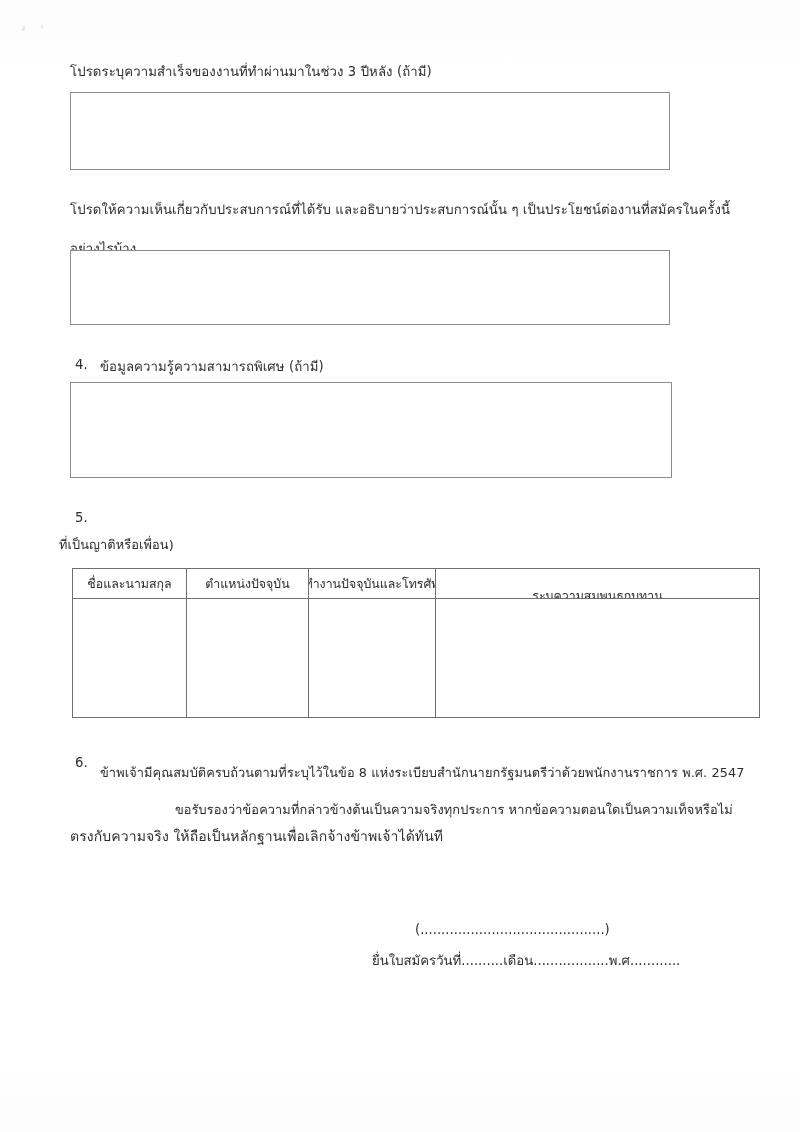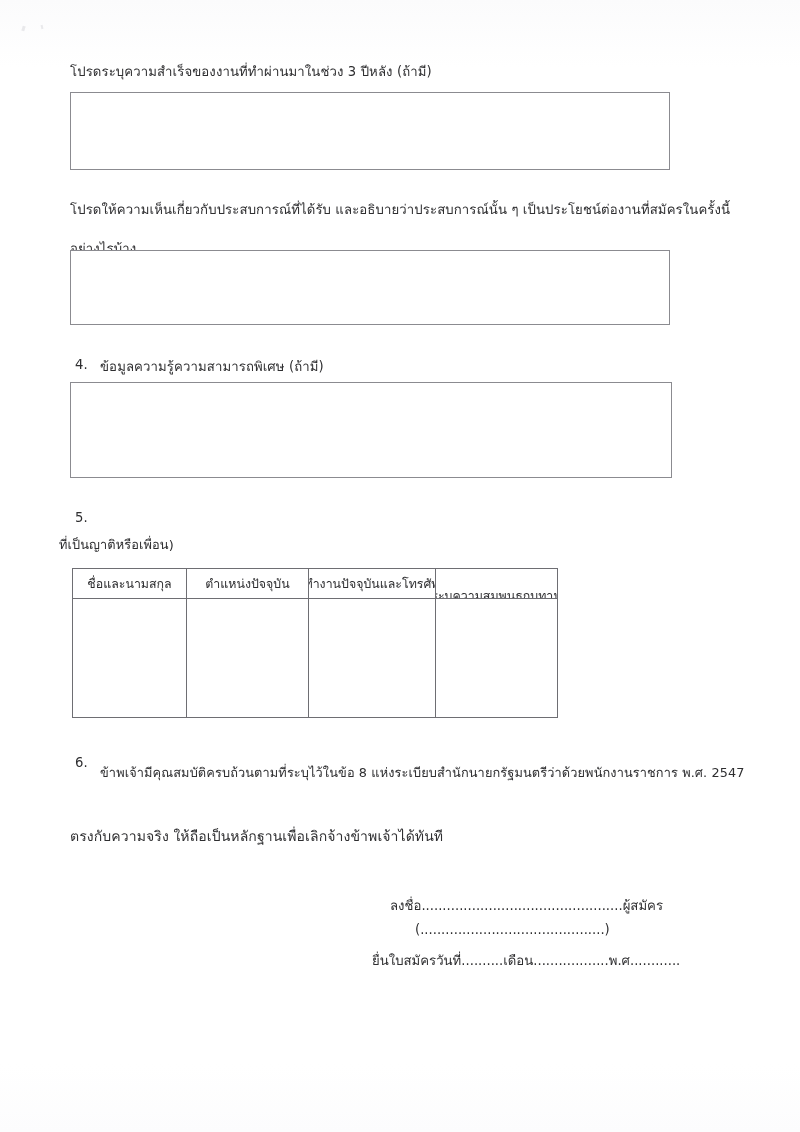--- a/index.html
+++ b/index.html
@@ -125,43 +125,41 @@
     <div class="txt" style="left:70px;top:239px;">อย่างไรบ้าง</div>
     <div class="answer-box" style="left:70px;top:250px;width:600px;height:75px;"></div>
 
     <div class="num" style="left:75px;top:357px;">4.</div>
     <div class="txt" style="left:100px;top:357px;">ข้อมูลความรู้ความสามารถพิเศษ (ถ้ามี)</div>
     <div class="answer-box" style="left:70px;top:382px;width:602px;height:96px;"></div>
 
     <div class="num" style="left:75px;top:510px;">5.</div>
     <div class="txt" style="left:59px;top:535px;font-size:12.8px;">ที่เป็นญาติหรือเพื่อน)</div>
 
-    <div class="ref-table" style="left:72px;top:568px;width:486px;height:150px;">
+    <div class="ref-table" style="left:72px;top:568px;width:688px;height:150px;">
       <div class="ref-head">
         <div class="ref-col c1">ชื่อและนามสกุล</div>
         <div class="ref-col c2">ตำแหน่งปัจจุบัน</div>
         <div class="ref-col c3">ที่ทำงานปัจจุบันและโทรศัพท์</div>
         <div class="ref-col c4">ระบุความสัมพันธ์กับท่าน</div>
       </div>
       <div class="ref-body">
         <div class="ref-cell c1"></div>
         <div class="ref-cell c2"></div>
         <div class="ref-cell c3"></div>
         <div class="ref-cell c4"></div>
       </div>
     </div>
 
     <div class="num" style="left:75px;top:755px;">6.</div>
     <div class="txt" style="left:100px;top:755px;font-size:12.8px;margin-top:8px;">ข้าพเจ้ามีคุณสมบัติครบถ้วนตามที่ระบุไว้ในข้อ 8 แห่งระเบียบสำนักนายกรัฐมนตรีว่าด้วยพนักงานราชการ พ.ศ. 2547</div>
 
+    <div class="txt" style="left:175px;top:800px;font-size:12.8px;">ขอรับรองว่าข้อความที่กล่าวข้างต้นเป็นความจริงทุกประการ หากข้อความตอนใดเป็นความเท็จหรือไม่</div>
     <div class="txt" style="left:70px;top:826px;font-size:14px;">ตรงกับความจริง  ให้ถือเป็นหลักฐานเพื่อเลิกจ้างข้าพเจ้าได้ทันที</div>
 
-    <div class="sig-block" style="left:390px;top:895px;">
-      <span>ลงชื่อ</span><span>................................................</span><span>ผู้สมัคร</span>
-    </div>
 
     <div class="sig-block" style="left:415px;top:922px;">
       <span>(</span><span>............................................</span><span>)</span>
     </div>
 
     <div class="sig-block" style="left:372px;top:950px;">
       <span>ยื่นใบสมัครวันที่</span><span>..........</span><span>เดือน</span><span>..................</span><span>พ.ศ</span><span>............</span>
     </div>
 
   </div>

